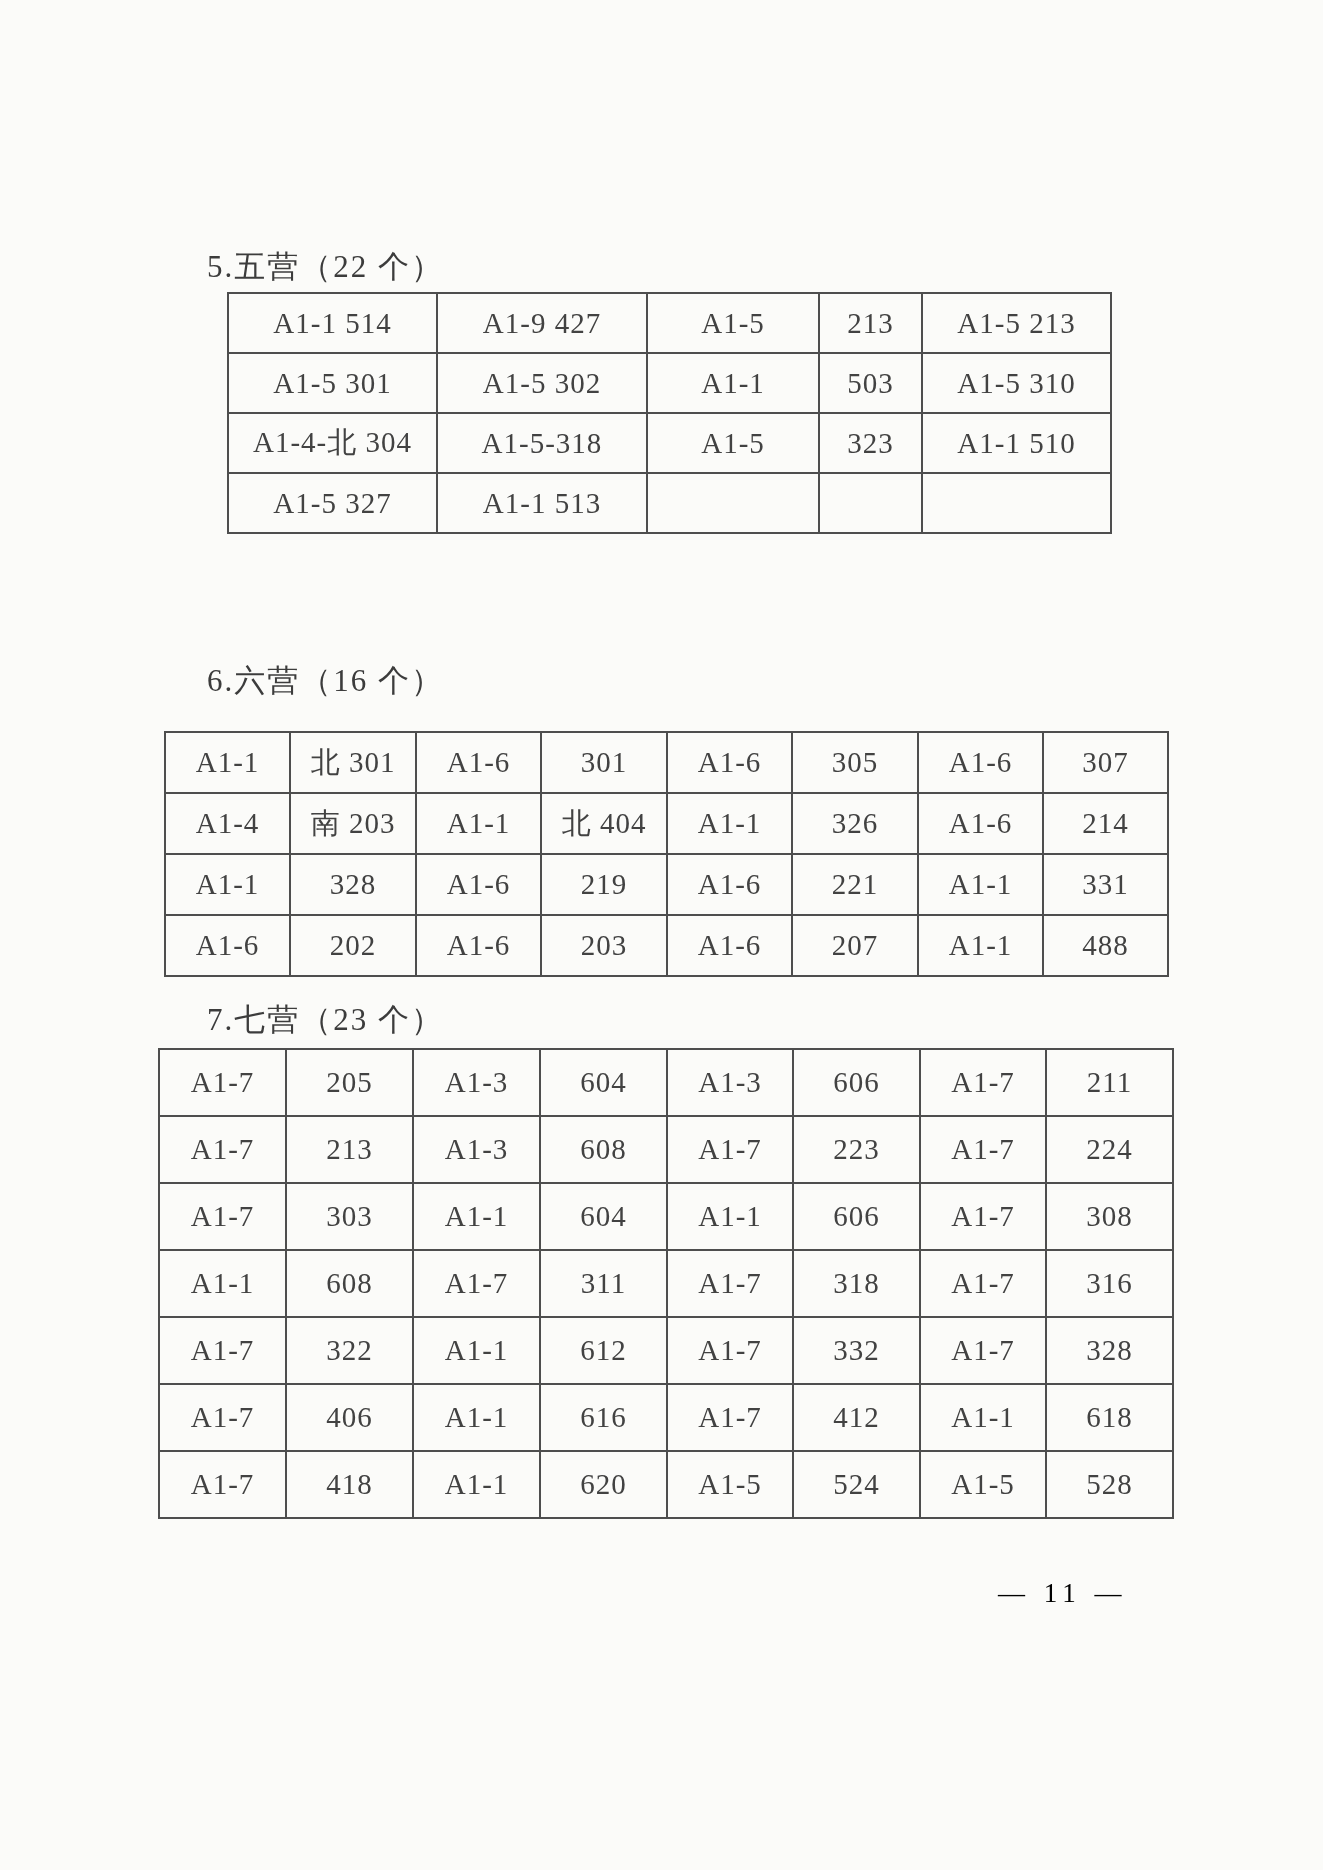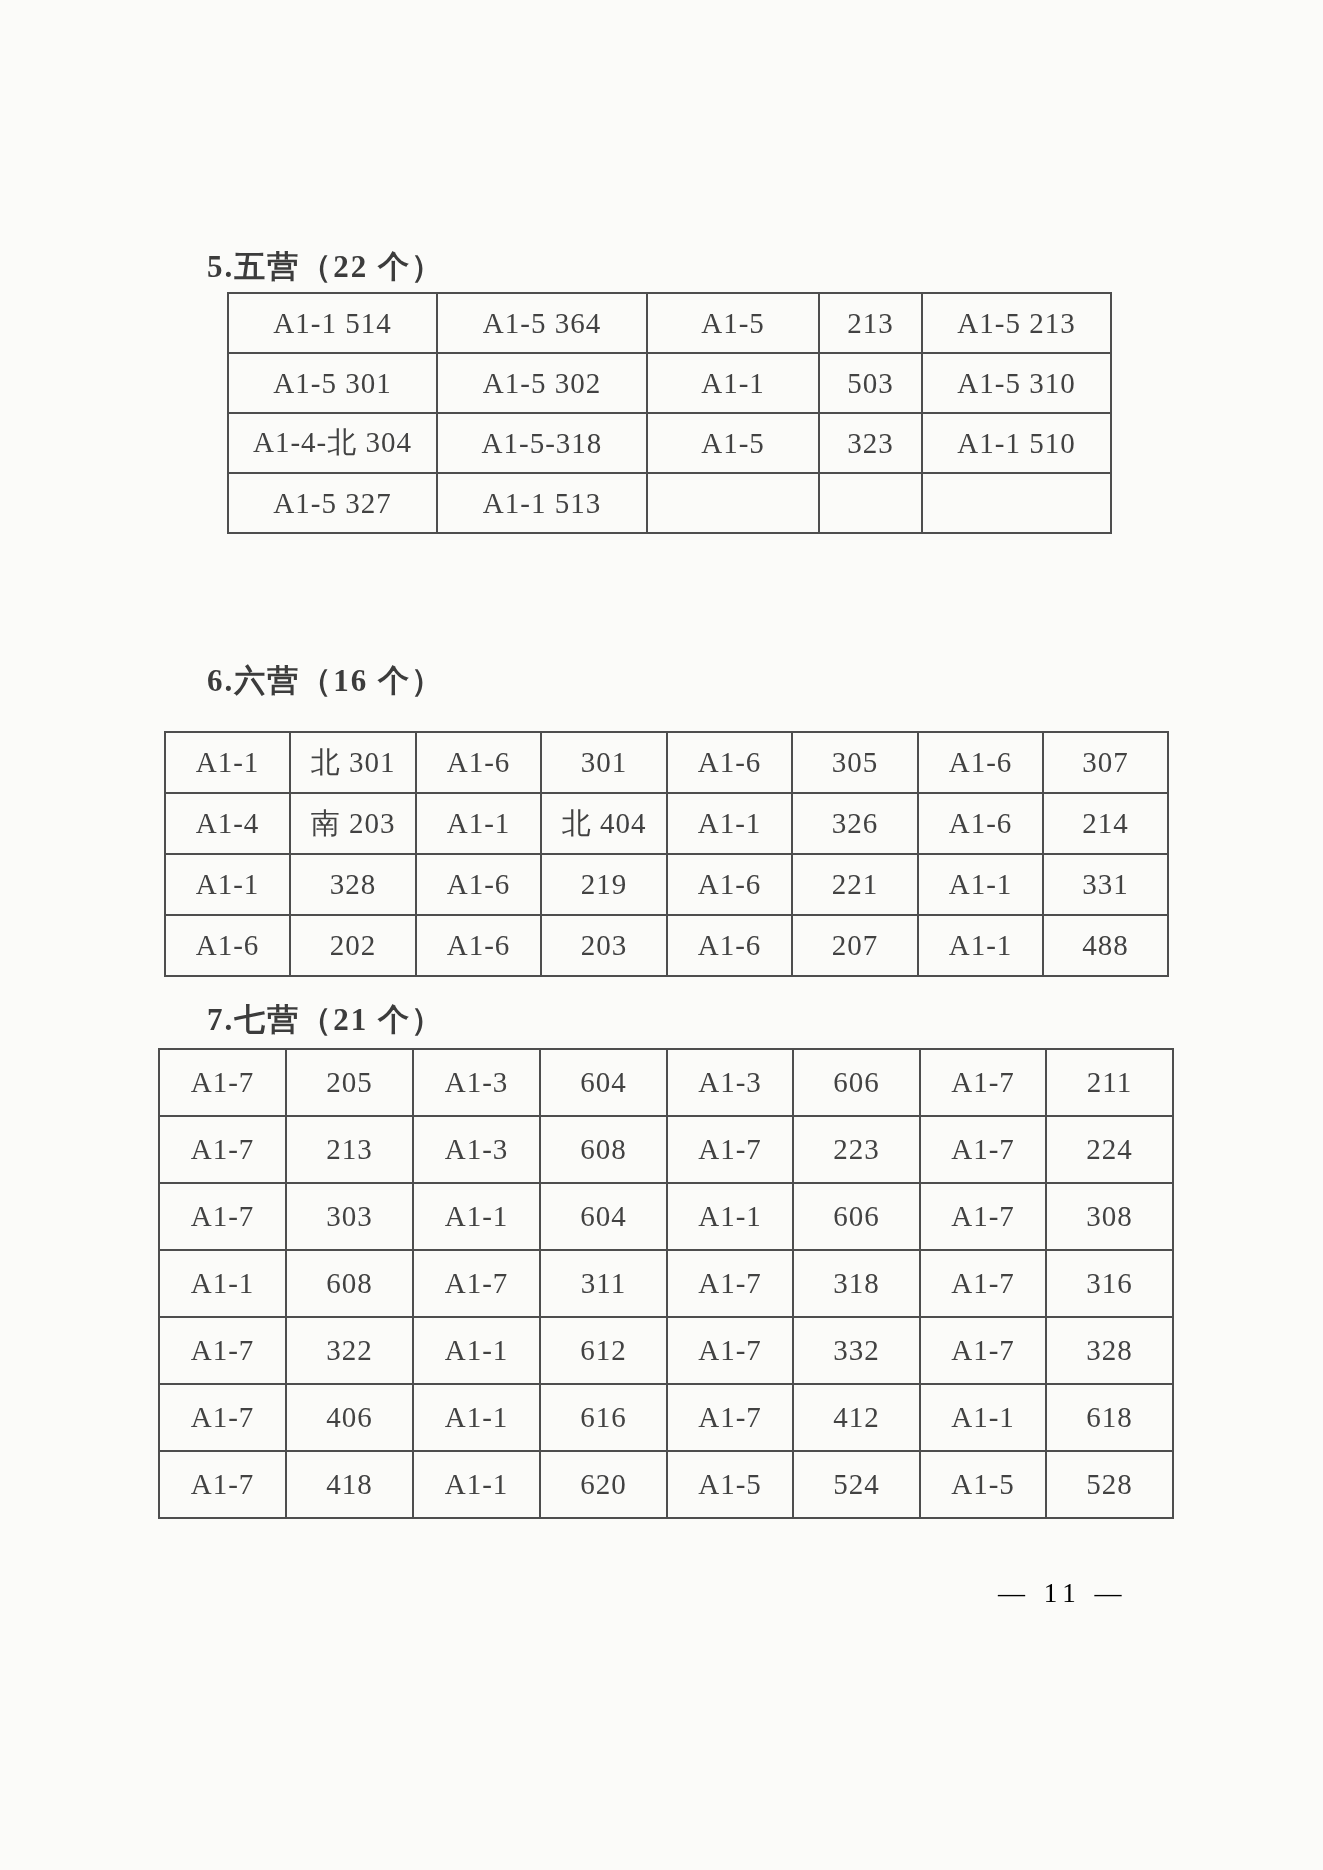--- a/index.html
+++ b/index.html
@@ -14,21 +14,21 @@
     height: 1870px;
     margin: 0 auto;
     background: #fbfbf9;
     color: #3f3f3f;
     overflow: hidden;
   }
   .heading {
     position: absolute;
     margin: 0;
     font-size: 31px;
-    font-weight: bold;
+    font-weight: normal;
     letter-spacing: 2px;
     color: #3c3c3c;
     white-space: nowrap;
   }
   table.grid {
     position: absolute;
     border-collapse: collapse;
     table-layout: fixed;
   }
   table.grid td {
@@ -72,21 +72,21 @@
     <colgroup>
       <col style="width:209px">
         <col style="width:210px">
         <col style="width:172px">
       <col style="width:103px">
         <col style="width:189px">
     </colgroup>
     <tbody>
         <tr>
           <td>A1-1 514</td>
-          <td>A1-5 364</td>
+          <td>A1-9 427</td>
           <td>A1-5</td>
           <td>213</td>
           <td>A1-5 213</td>
         </tr>
         <tr>
           <td>A1-5 301</td>
           <td>A1-5 302</td>
           <td>A1-1</td>
           <td>503</td>
           <td>A1-5 310</td>
@@ -158,21 +158,21 @@
           <td>A1-6</td>
           <td>203</td>
           <td>A1-6</td>
           <td>207</td>
           <td>A1-1</td>
           <td>488</td>
         </tr>
       </tbody>
   </table>
 
-  <h2 class="heading" id="heading-2">7.七营（21 个）</h2>
+  <h2 class="heading" id="heading-2">7.七营（23 个）</h2>
 
   <table class="grid" id="table-2">
     <colgroup>
       <col style="width:127px">
         <col style="width:127px">
         <col style="width:127px">
       <col style="width:127px">
         <col style="width:126px">
         <col style="width:127px">
       <col style="width:126px">

